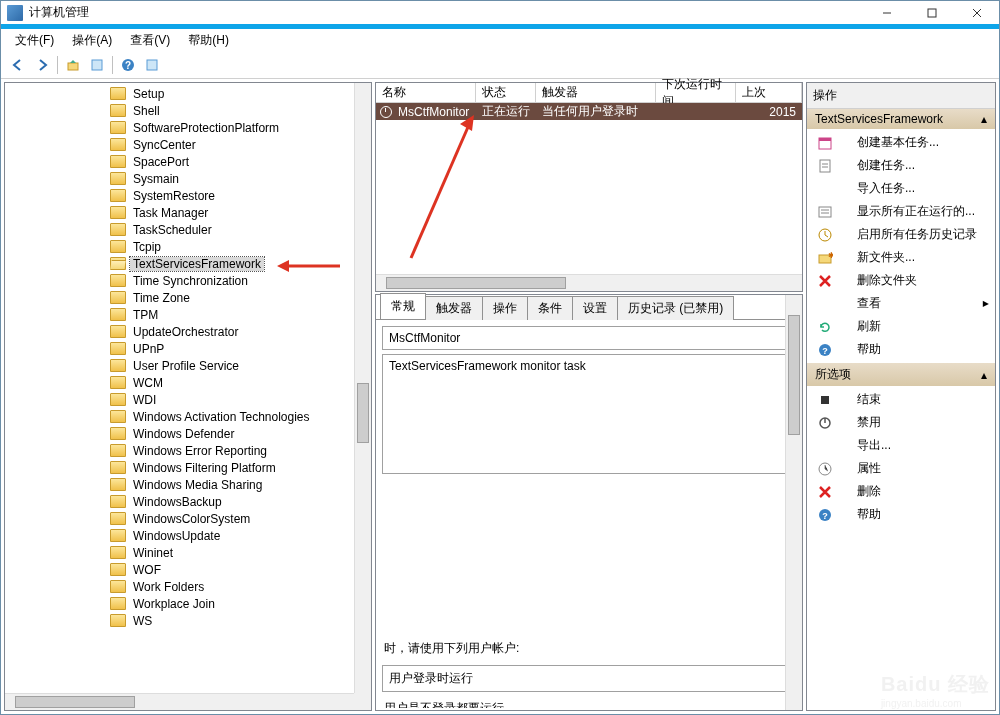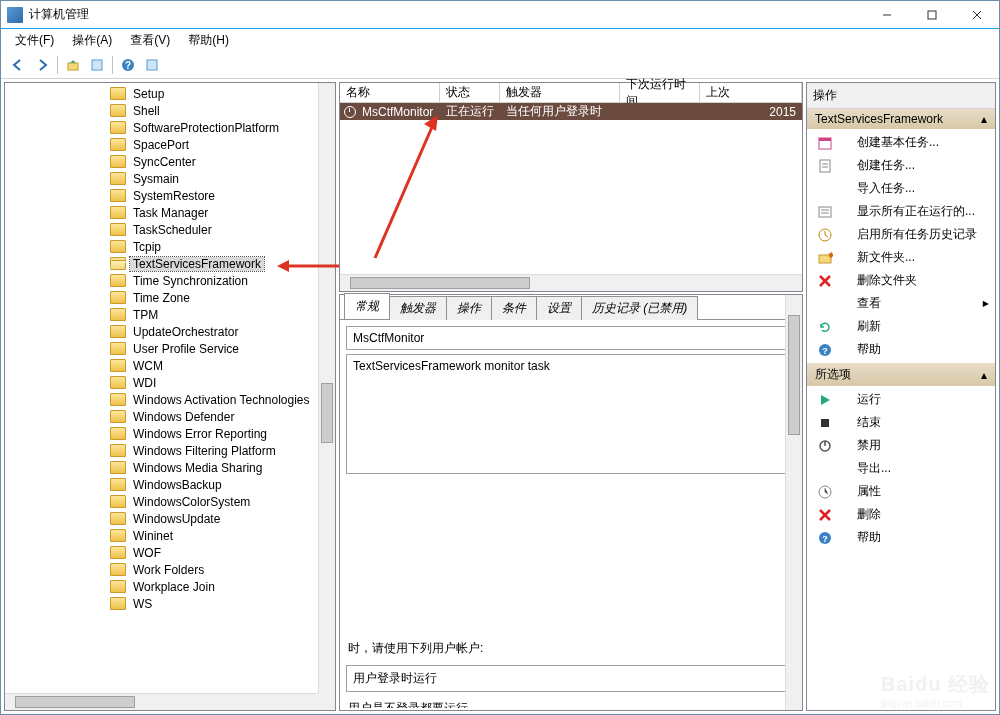--- a/index.html
+++ b/index.html
@@ -1,36 +1,36 @@
 <!DOCTYPE html>
 <html><head>
 <meta charset="utf-8">
 <style>
 * { margin: 0; padding: 0; box-sizing: border-box; font-family: "Microsoft YaHei", "Segoe UI", sans-serif; }
 body { background: #fff; width: 1000px; height: 715px; overflow: hidden; font-size: 12px; }
 
 .window { width: 1000px; height: 715px; border: 1px solid #6b8ea8; display: flex; flex-direction: column; background: #fff; }
 
-.titlebar { height: 28px; display: flex; align-items: center; padding: 0 0 0 6px; background: #fff; border-bottom: 1px solid #0ea5e9; }
+.titlebar { height: 28px; display: flex; align-items: center; padding: 0 0 0 6px; background: #fff; border-bottom: 5px solid #0ea5e9; }
 .titlebar .ticon { width: 16px; height: 16px; background: linear-gradient(135deg,#5a9bd5,#2e6aa8); border-radius: 1px; margin-right: 6px; }
 .titlebar .title { flex: 1; font-size: 12px; }
 .winbtns { display: flex; }
 .winbtn { width: 45px; height: 28px; display: flex; align-items: center; justify-content: center; color: #333; cursor: default; }
 
 .menubar { height: 22px; display: flex; align-items: center; padding: 0 6px; gap: 2px; }
 .menubar .mitem { padding: 2px 8px; cursor: default; }
 
 .toolbar { height: 28px; display: flex; align-items: center; padding: 0 6px; gap: 2px; border-bottom: 1px solid #d0d0d0; }
 .tbtn { width: 22px; height: 22px; display: flex; align-items: center; justify-content: center; border: 1px solid transparent; cursor: default; }
 .sep { width: 1px; height: 18px; background: #c0c0c0; margin: 0 2px; }
 
 .content { flex: 1; display: flex; padding: 3px; gap: 3px; min-height: 0; }
 
 .pane { border: 1px solid #828790; background: #fff; position: relative; display: flex; flex-direction: column; min-height: 0; }
-.treepane { width: 332px; }
+.treepane { width: 368px; }
 .midpane { flex: 1; min-width: 0; display: flex; flex-direction: column; gap: 2px; }
 .actionpane { width: 190px; }
 
 .scrollv { position: absolute; right: 0; top: 0; bottom: 17px; width: 17px; background: #f0f0f0; border-left: 1px solid #ddd; }
 .scrollh { position: absolute; left: 0; right: 17px; bottom: 0; height: 17px; background: #f0f0f0; border-top: 1px solid #ddd; display: flex; align-items: center; }
 .scrollh.full { right: 0; }
 .thumb { background: #cdcdcd; border: 1px solid #a0a0a0; position: absolute; }
 .scrollcorner { position: absolute; right: 0; bottom: 0; width: 17px; height: 17px; background: #f0f0f0; }
 
 .tree { padding: 2px 0 0 0; overflow: hidden; height: 100%; }
@@ -43,21 +43,21 @@
 .tasklist { height: 210px; border: 1px solid #828790; background: #fff; position: relative; display: flex; flex-direction: column; min-height: 0; }
 .listhead { height: 20px; display: flex; border-bottom: 1px solid #d0d0d0; background: #fff; font-size: 12px; }
 .lh { border-right: 1px solid #d0d0d0; padding: 2px 6px; display: flex; align-items: center; }
 .listbody { flex: 1; overflow: hidden; }
 .taskrow { height: 17px; display: flex; align-items: center; background: #6b4a3f; color: #fff; font-size: 12px; }
 .taskrow .tc { padding: 0 6px; white-space: nowrap; overflow: hidden; }
 .tclock { width: 12px; height: 12px; border: 1px solid #fff; border-radius: 50%; margin-left: 4px; flex: none; position: relative; }
 .tclock::after { content:''; position: absolute; left: 4px; top: 1px; width: 1px; height: 4px; background: #fff; }
 
 .detailpane { flex: 1; border: 1px solid #828790; background: #fff; display: flex; flex-direction: column; min-height: 0; position: relative; }
-.tabs { height: 24px; display: flex; align-items: flex-end; padding: 2px 4px 0 4px; gap: 0; font-style: italic; }
+.tabs { height: 24px; display: flex; align-items: flex-end; padding: 2px 4px 0 4px; gap: 0; }
 .tab { border: 1px solid #919191; border-bottom: none; background: #fff; padding: 3px 10px 3px 10px; font-size: 12px; margin-right: -1px; position: relative; cursor: default; }
 .tab.active { background: #fff; z-index: 2; padding-top: 4px; padding-bottom: 4px; }
 .tab:not(.active) { background: #f0f0f0; top: 1px; }
 .tabbody { flex: 1; border-top: 1px solid #919191; padding: 6px; overflow: hidden; display: flex; flex-direction: column; gap: 4px; }
 .field { border: 1px solid #a0a0a0; background: #fff; padding: 4px 6px; font-size: 12px; }
 .field.tall { height: 120px; }
 .note { font-size: 12px; padding: 4px 2px; }
 
 .actionhead { background: #f0f0f0; padding: 4px 6px; font-size: 12px; border-bottom: 1px solid #d0d0d0; }
 .actionsec { background: linear-gradient(#e8dcc8, #d8c8a8); padding: 3px 8px; font-size: 12px; display: flex; justify-content: space-between; align-items: center; }
@@ -156,25 +156,25 @@
           <div class="treerow">
             <div class="folder"></div>
             <span class="lbl">Shell</span>
           </div>
           <div class="treerow">
             <div class="folder"></div>
             <span class="lbl">SoftwareProtectionPlatform</span>
           </div>
           <div class="treerow">
             <div class="folder"></div>
+            <span class="lbl">SyncCenter</span>
+          </div>
+          <div class="treerow">
+            <div class="folder"></div>
             <span class="lbl">SpacePort</span>
-          </div>
-          <div class="treerow">
-            <div class="folder"></div>
-            <span class="lbl">SyncCenter</span>
           </div>
           <div class="treerow">
             <div class="folder"></div>
             <span class="lbl">Sysmain</span>
           </div>
           <div class="treerow">
             <div class="folder"></div>
             <span class="lbl">SystemRestore</span>
           </div>
           <div class="treerow">
@@ -201,20 +201,24 @@
             <div class="folder"></div>
             <span class="lbl">Time Zone</span>
           </div>
           <div class="treerow">
             <div class="folder"></div>
             <span class="lbl">TPM</span>
           </div>
           <div class="treerow">
             <div class="folder"></div>
             <span class="lbl">UpdateOrchestrator</span>
+          </div>
+          <div class="treerow">
+            <div class="folder"></div>
+            <span class="lbl">UPnP</span>
           </div>
           <div class="treerow">
             <div class="folder"></div>
             <span class="lbl">User Profile Service</span>
           </div>
           <div class="treerow">
             <div class="folder"></div>
             <span class="lbl">WCM</span>
           </div>
           <div class="treerow">
@@ -430,28 +434,20 @@
           </div>
         </div>
       <div class="actionsec">
         <span>所选项</span>
         <span>▴</span>
       </div>
       <div class="actionlist" id="alist2">
           <div class="actionitem">
             <div class="aicon">
               <svg width="16" height="16">
-                <path d="M4 3 L13 8 L4 13 Z" fill="#2a7"></path>
-              </svg>
-            </div>
-            <span>运行</span>
-          </div>
-          <div class="actionitem">
-            <div class="aicon">
-              <svg width="16" height="16">
                 <rect x="4" y="4" width="8" height="8" fill="#333"></rect>
               </svg>
             </div>
             <span>结束</span>
           </div>
           <div class="actionitem">
             <div class="aicon">
               <svg width="16" height="16">
                 <circle cx="8" cy="8" r="5" fill="none" stroke="#555" stroke-width="1.5"></circle>
                 <path d="M8 3 L8 8" stroke="#555" stroke-width="1.5"></path>

